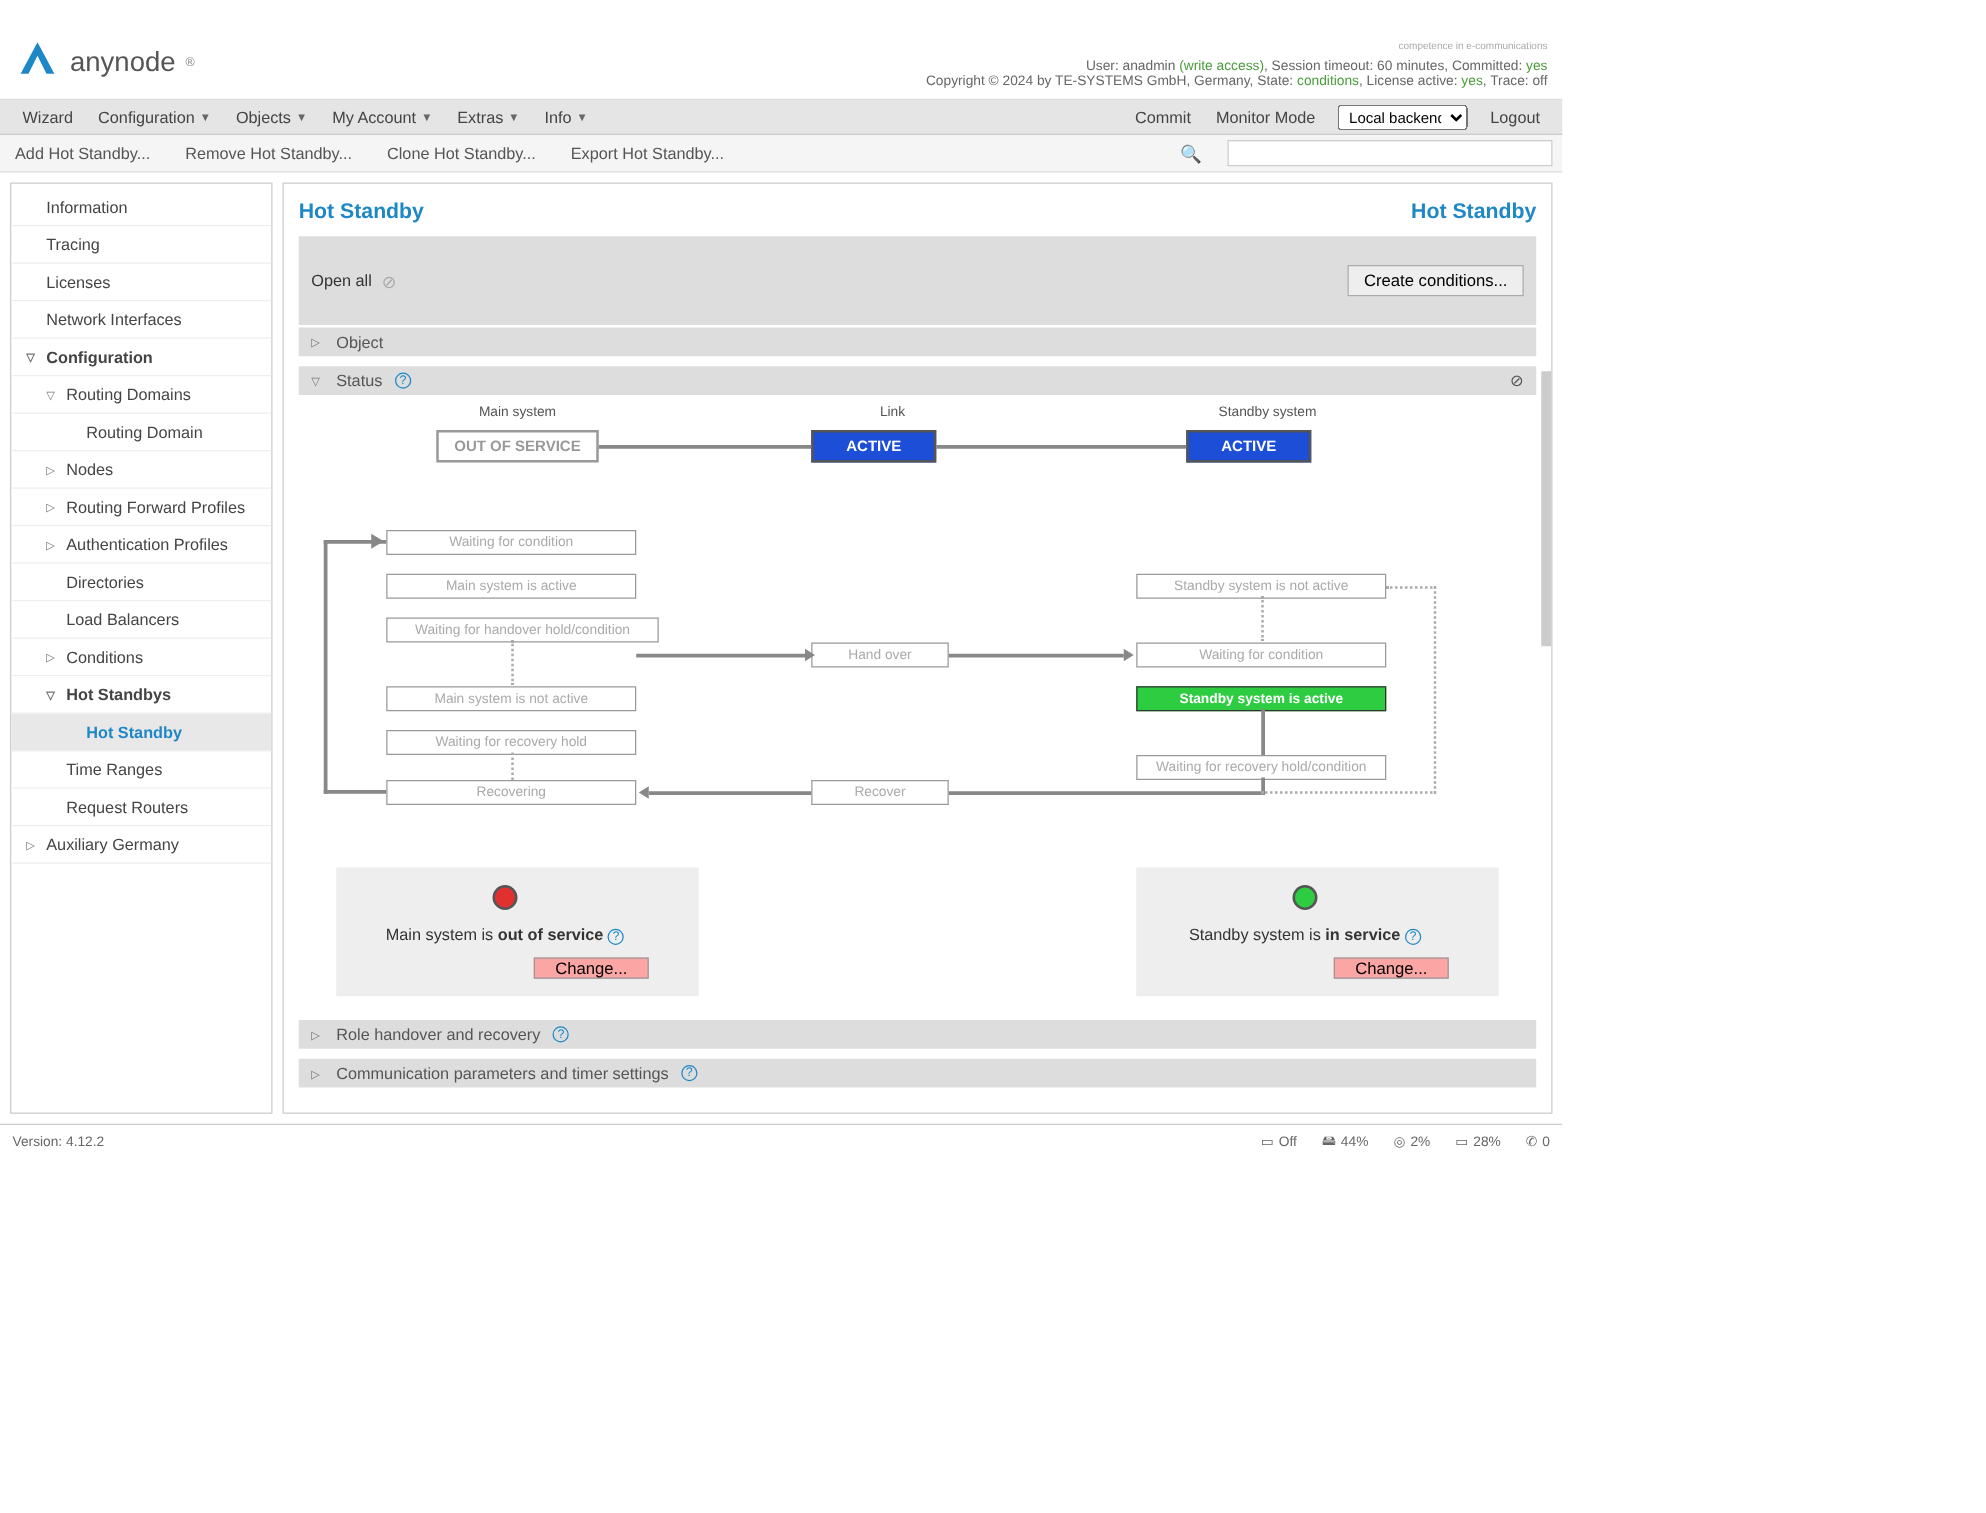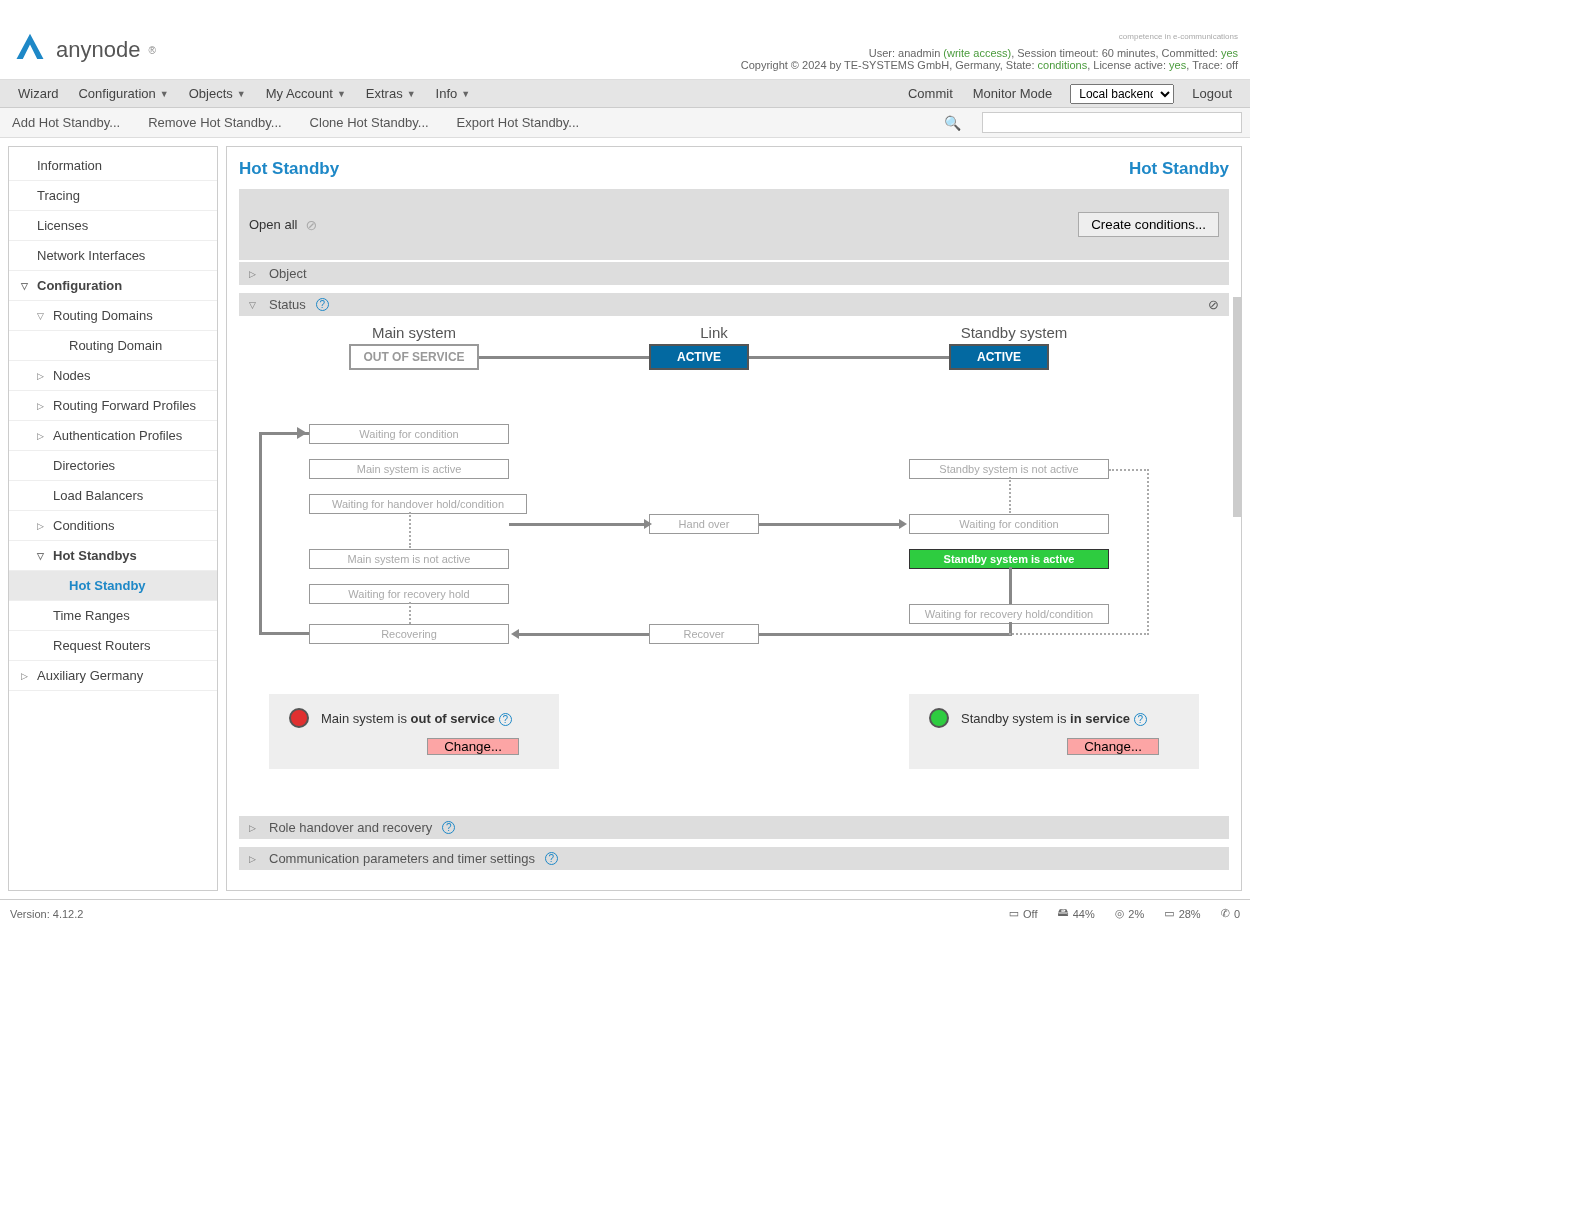--- a/index.html
+++ b/index.html
@@ -33,32 +33,32 @@
 .tri { font-size: 9px; color: #777; width: 10px; display: inline-block; }
 .content { flex: 1; border: 1px solid #ccc; padding: 12px; position: relative; }
 .content-header { display: flex; justify-content: space-between; color: #1e88c7; font-size: 17px; font-weight: bold; margin-bottom: 10px; }
 .bar { background: #ddd; padding: 23px 10px; display: flex; align-items: center; margin-bottom: 2px; }
 .bar .btn { background: #eee; border: 1px solid #aaa; padding: 4px 12px; cursor: pointer; }
 .bar .cancel-icon { color: #aaa; margin-left: 8px; font-size: 14px; }
 .section-header { background: #ddd; padding: 4px 10px; display: flex; align-items: center; gap: 10px; margin-bottom: 8px; color: #555; }
 .section-header .tri { color: #777; }
 .help-icon { color: #1e88c7; border: 1px solid #1e88c7; border-radius: 50%; width: 13px; height: 13px; font-size: 10px; text-align: center; line-height: 12px; display: inline-block; }
 .diagram { position: relative; height: 480px; margin-bottom: 12px; }
-.diag-label { position: absolute; font-size: 15px; color: #555; text-align: center; }
+.diag-label { position: absolute; font-size: 11px; color: #555; text-align: center; }
 .diag-box { position: absolute; border: 2px solid #999; background: #fff; padding: 4px 10px; font-size: 12px; color: #999; text-align: center; font-weight: bold; }
-.diag-box.green-box { background: #0369a1; color: #fff; border-color: #555; }
+.diag-box.green-box { background: #1d4ed8; color: #fff; border-color: #555; }
 .state-box { position: absolute; border: 1px solid #999; background: #fff; padding: 3px 8px; font-size: 11px; color: #aaa; text-align: center; }
 .state-box.active-state { background: #2ecc40; color: #fff; border-color: #333; font-weight: bold; }
 .diag-line { position: absolute; background: #aaa; }
 .diag-line.thick { background: #888; }
 .arrow-right::after { content: ''; position: absolute; right: -8px; top: -4px; border-left: 8px solid #888; border-top: 5px solid transparent; border-bottom: 5px solid transparent; }
 .arrow-left::after { content: ''; position: absolute; left: -8px; top: -4px; border-right: 8px solid #888; border-top: 5px solid transparent; border-bottom: 5px solid transparent; }
 .status-cards { display: flex; justify-content: space-between; padding: 0 30px; }
 .status-card { background: #eee; padding: 14px 40px 14px 20px; display: flex; flex-direction: column; gap: 10px; width: 290px; }
-.status-row { display: flex; align-items: center; gap: 12px; }
+.status-row { display: flex; align-items: center; gap: 12px; flex-direction: column; }
 .dot { width: 20px; height: 20px; border-radius: 50%; border: 2px solid #555; }
 .dot.red { background: #e03030; }
 .dot.green-dot { background: #2ecc40; }
 .status-card .btn { align-self: flex-end; background: #fca5a5; border: 1px solid #999; padding: 0 16px; cursor: pointer; }
 .footer { border-top: 1px solid #ccc; padding: 4px 10px; display: flex; align-items: center; font-size: 11px; color: #666; gap: 20px; }
 .footer .spacer { flex: 1; }
 .footer .stat { display: flex; align-items: center; gap: 4px; }
 .scroll-hint { position: absolute; right: 0; top: 150px; width: 8px; height: 220px; background: #ccc; }
 </style>
 </head>

